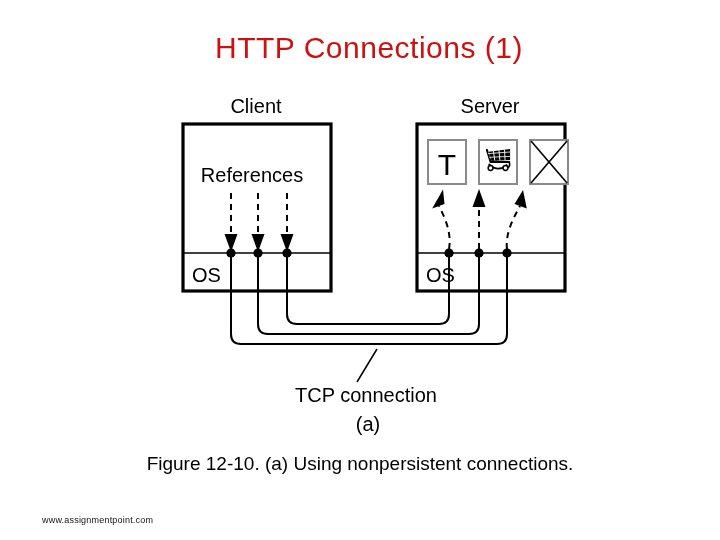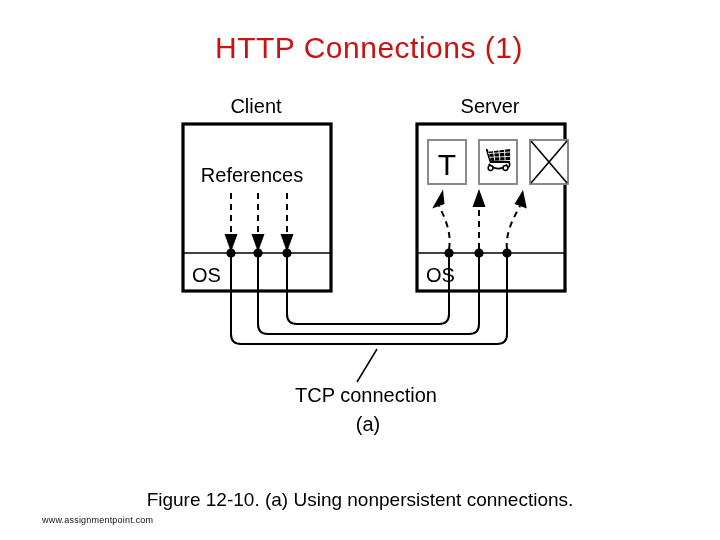--- a/index.html
+++ b/index.html
@@ -51,21 +51,20 @@
     position: absolute;
     left: 0;
     top: 452px;
     width: 720px;
     text-align: center;
     font-size: 19px;
     line-height: 24px;
     color: #000000;
     font-family: "Liberation Sans", sans-serif;
     white-space: nowrap;
-    margin-top: 36px;
   }
 
   
   #footer-watermark {
     position: absolute;
     left: 10px;
     top: 515px;
     font-size: 9px;
     line-height: 11px;
     color: #111111;

